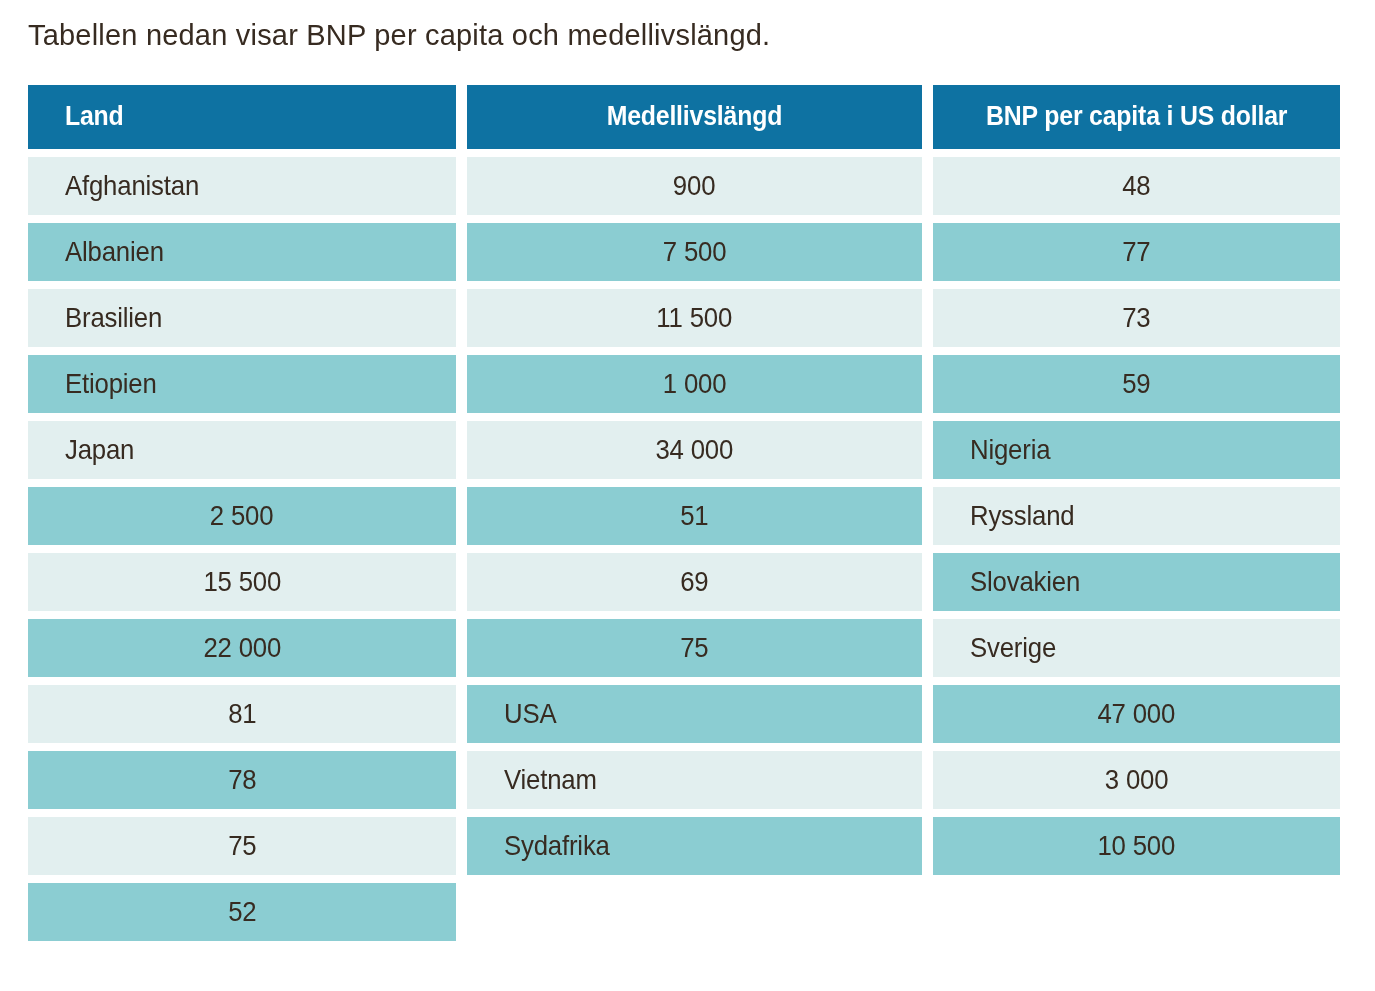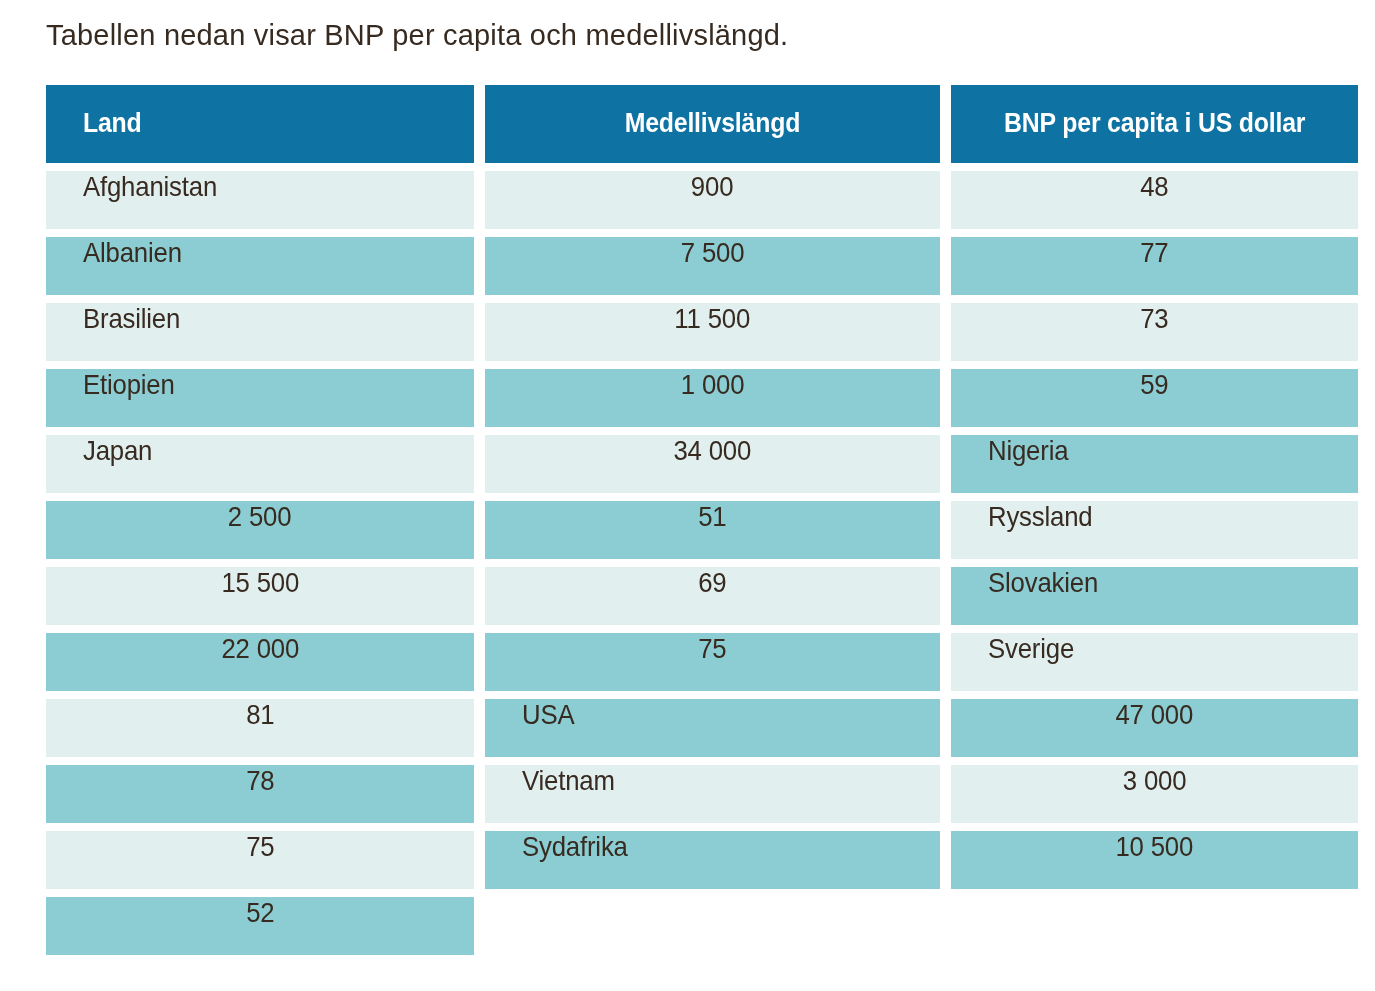--- a/index.html
+++ b/index.html
@@ -5,50 +5,50 @@
   html, body {
     margin: 0;
     padding: 0;
     background: #ffffff;
     width: 1375px;
     height: 991px;
     font-family: "Liberation Sans", sans-serif;
     overflow: hidden;
   }
   .wrap {
-    padding: 13px 25px 0 46px;
+    padding: 13px 25px 0 28px;
     box-sizing: border-box;
   }
   .title {
     font-size: 29px;
     font-weight: 400;
     color: var(--text-color, #3b2d26);
     margin: 0 0 26px 0;
     line-height: 1.58;
     letter-spacing: 0.2px;
   }
   .grid {
     display: grid;
     grid-template-columns: 428px 455px 407px;
     column-gap: 11px;
     row-gap: 8px;
   }
   .hcell {
     background: var(--header-bg, #0e72a2);
     color: var(--header-text, #ffffff);
-    height: 78px;
+    height: 64px;
     display: flex;
     align-items: center;
     font-size: 27px;
     font-weight: 700;
   }
   .cell {
     height: 58px;
     display: flex;
-    align-items: flex-start;
+    align-items: center;
     font-size: 28px;
     font-weight: 400;
     color: var(--text-color, #362a20);
   }
   .left   { justify-content: flex-start; padding-left: 37px; }
   .center { justify-content: center; }
   .light  { background: var(--row-light, #e2efef); }
   .teal   { background: var(--row-teal, #8bcdd2); }
   .cond {
     display: inline-block;

